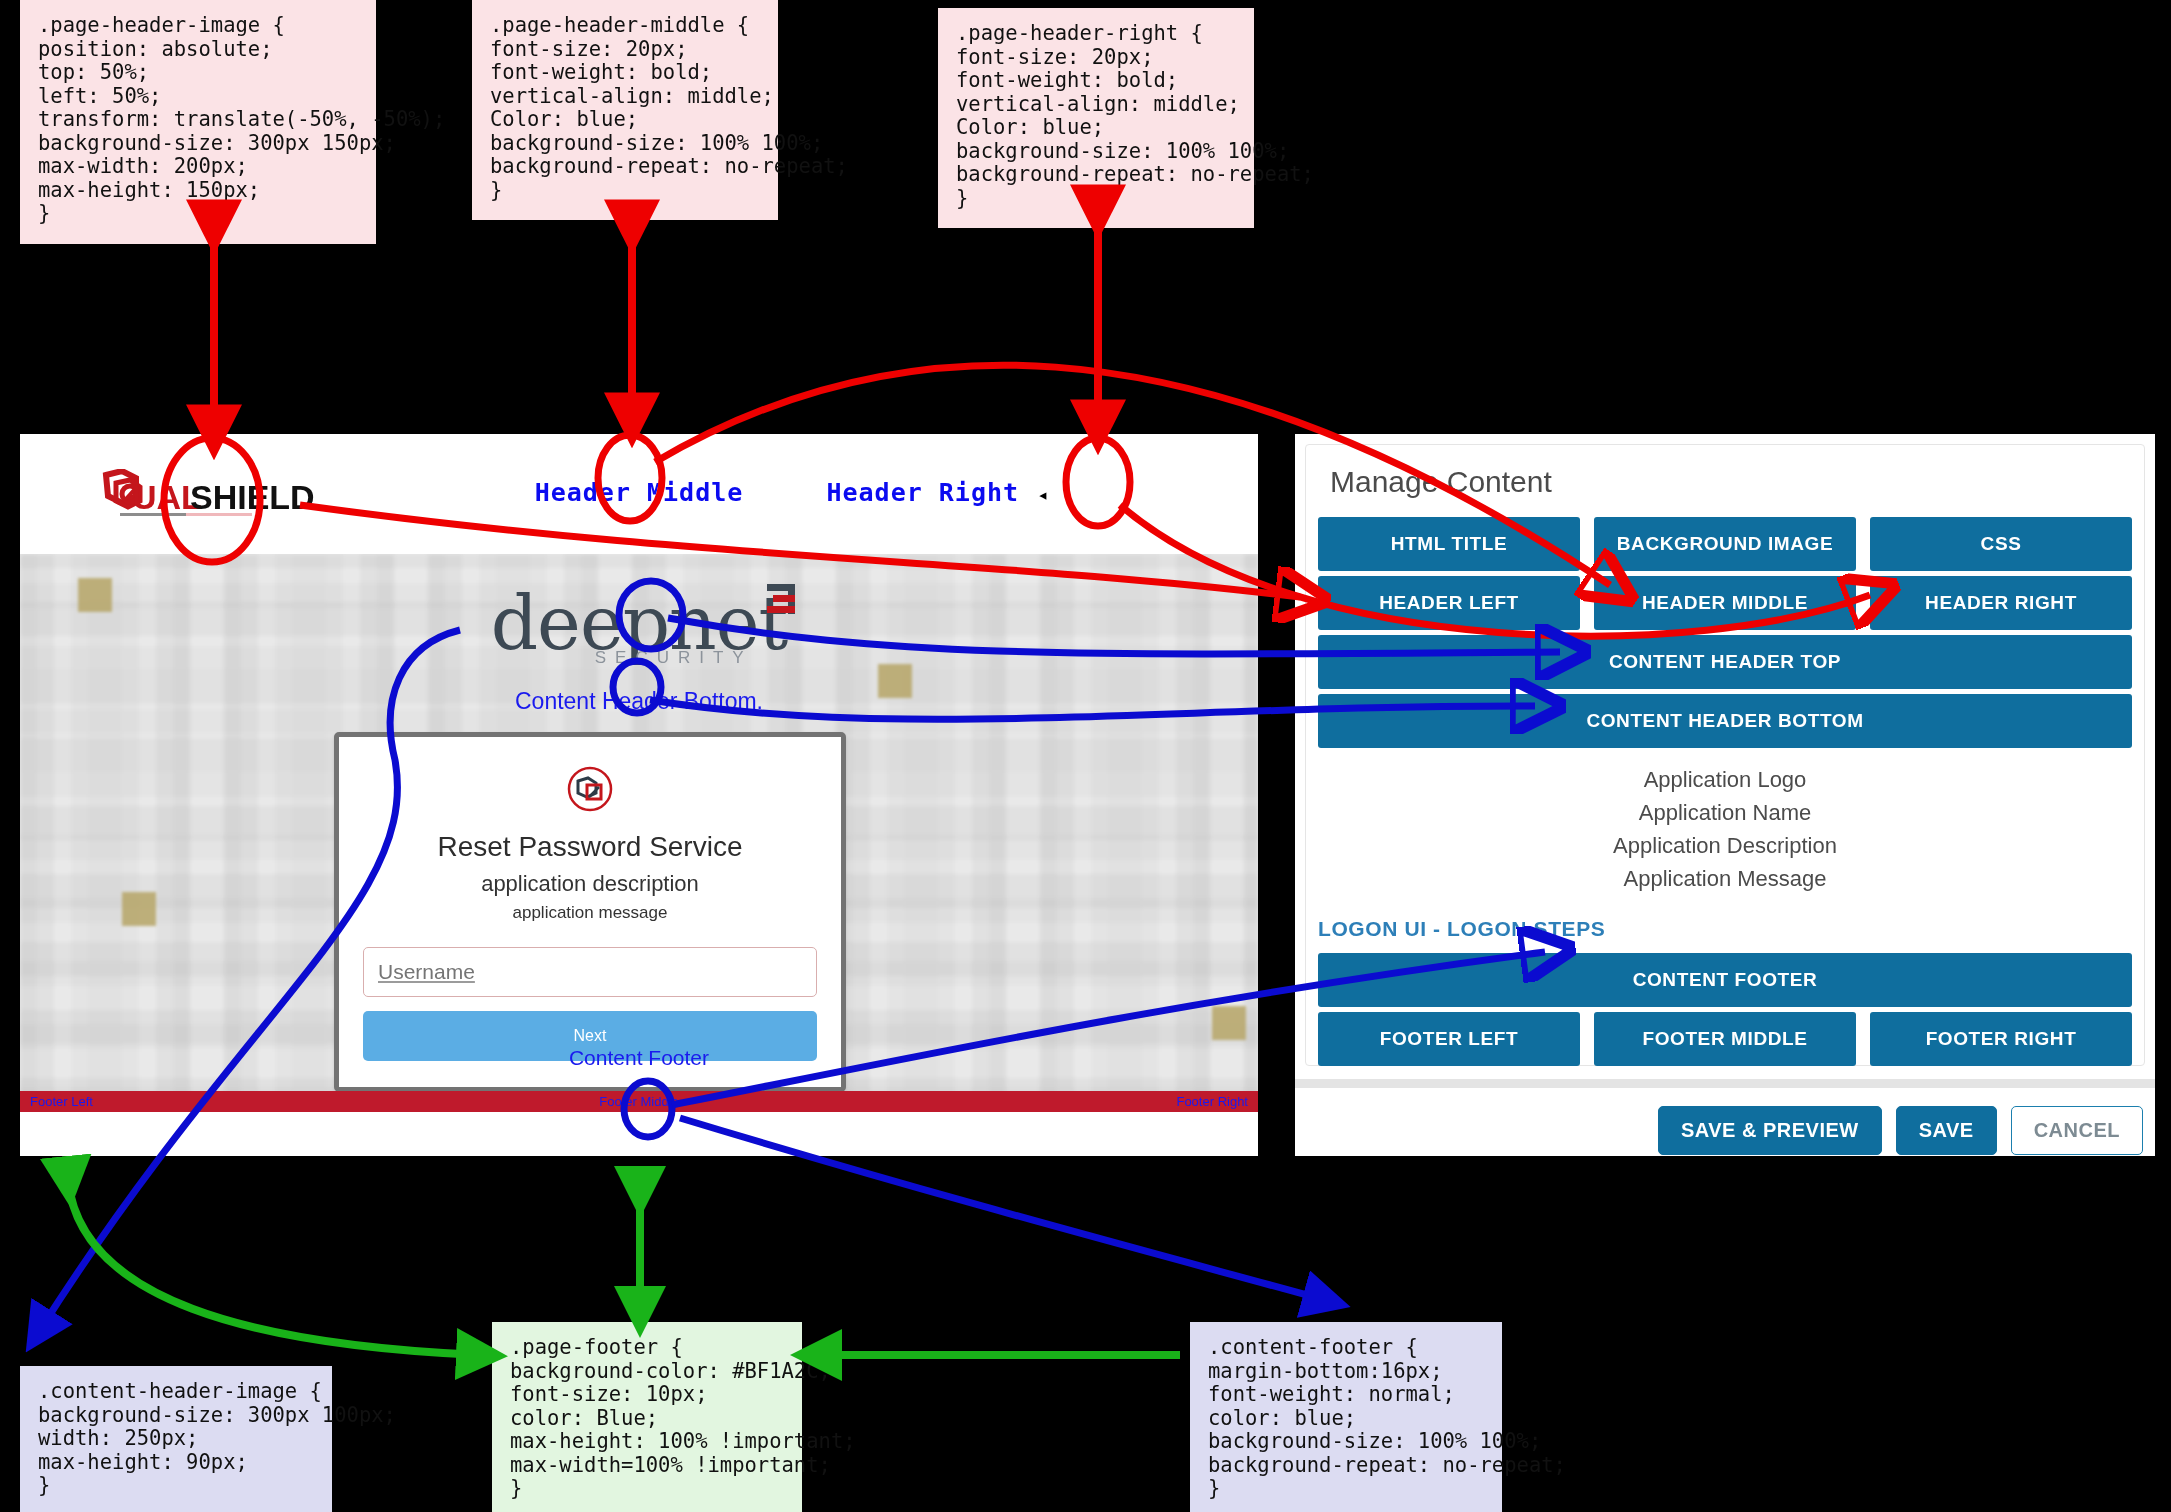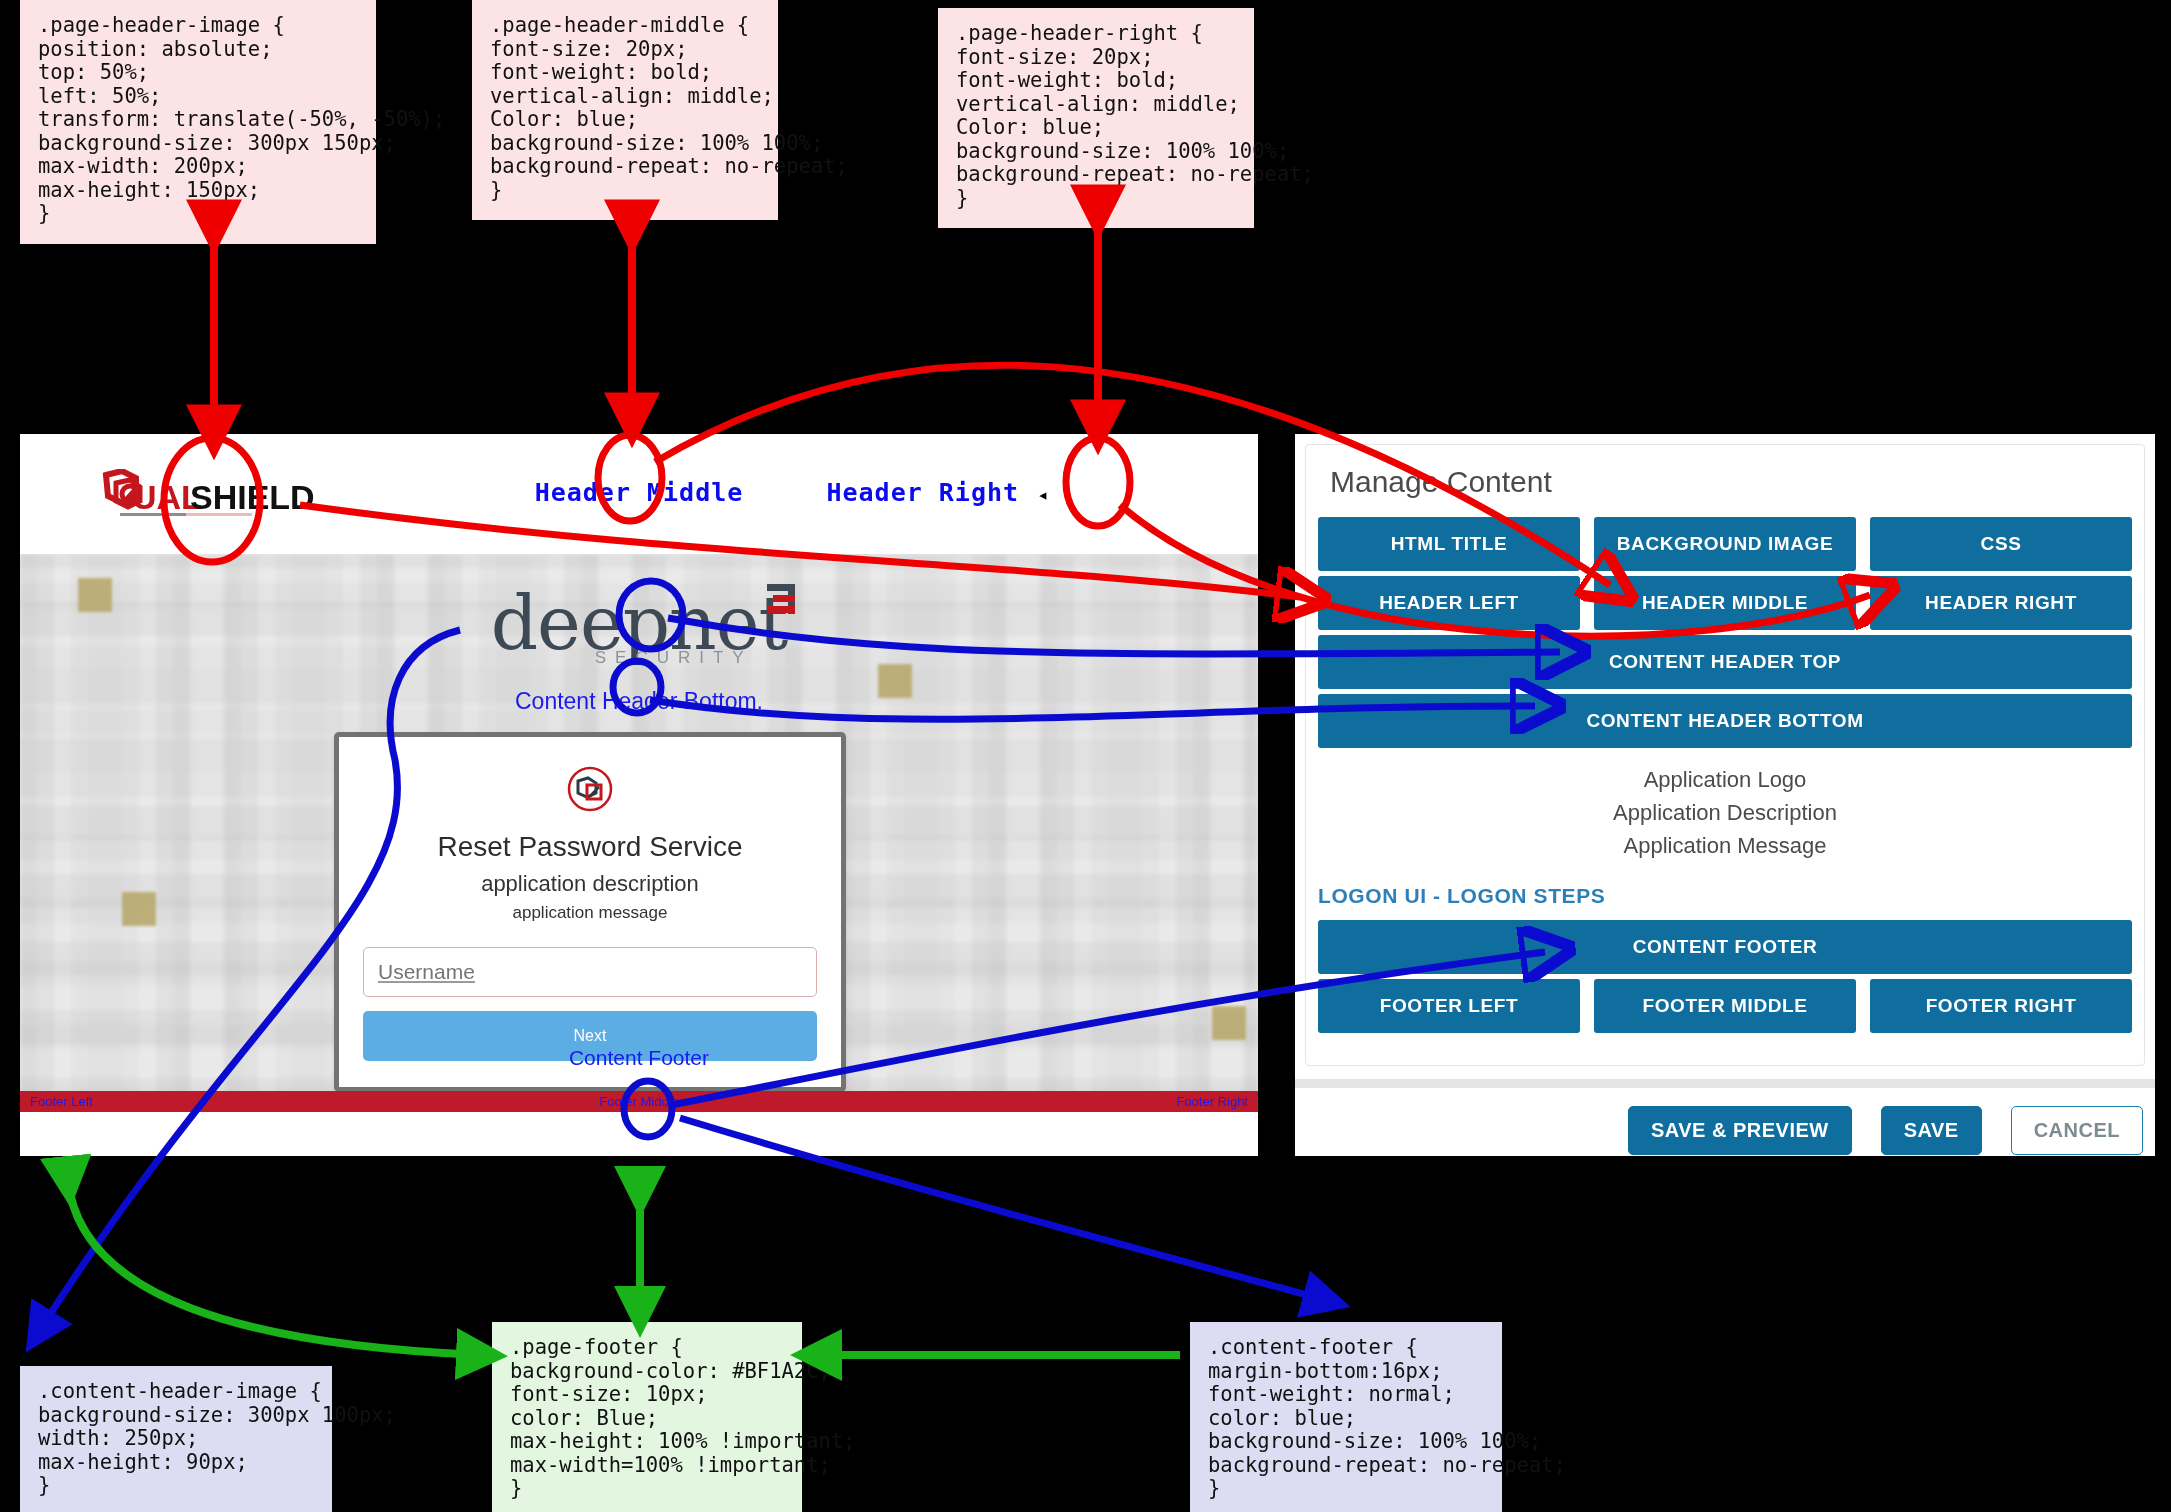--- a/index.html
+++ b/index.html
@@ -80,21 +80,21 @@
   .mc-title{font-size:30px;color:#4b4b4b;margin:4px 0 18px 12px;}
   .btnrow{display:flex;gap:14px;margin-bottom:5px;}
   .tile{flex:1;background:#0f6e9e;color:#fff;text-align:center;font-weight:bold;font-size:19px;
         letter-spacing:.6px;padding:16px 0;border-radius:3px;cursor:pointer;user-select:none;}
   .tile.full{flex:1 1 100%;}
   .mc-list{text-align:center;padding:10px 0 4px;}
   .mc-list div{font-size:22px;color:#4b4b4b;line-height:33px;}
   .mc-link{font-size:21px;font-weight:bold;color:#2d7fb8;letter-spacing:.6px;padding:18px 0 12px;
            text-align:left;cursor:pointer;}
   .mc-sep{position:absolute;left:0;right:0;top:645px;height:9px;background:#e4e4e4;}
-  .mc-actions{position:absolute;right:12px;top:672px;display:flex;gap:29px;}
+  .mc-actions{position:absolute;right:12px;top:672px;display:flex;gap:14px;}
   .abtn{border-radius:5px;font-size:20px;font-weight:bold;letter-spacing:.5px;padding:12px 22px;cursor:pointer;}
   .abtn.primary{background:#0f6e9e;color:#fff;border:1px solid #0f6e9e;}
   .abtn.ghost{background:#fff;color:#7d8b93;border:1px solid #1b7fae;}
 
   
   .overlay{position:absolute;inset:0;pointer-events:none;}
 </style>
 </head>
 <body>
 
@@ -227,20 +227,21 @@
 
       <div class="btnrow">
         <div class="tile full">CONTENT HEADER TOP</div>
       </div>
       <div class="btnrow">
         <div class="tile full">CONTENT HEADER BOTTOM</div>
       </div>
 
       <div class="mc-list">
         <div>Application Logo</div>
+        <div>Application Name</div>
         <div>Application Description</div>
         <div>Application Message</div>
       </div>
 
       <div class="mc-link">LOGON UI - LOGON STEPS</div>
 
       <div class="btnrow">
         <div class="tile full">CONTENT FOOTER</div>
       </div>
       <div class="btnrow">

